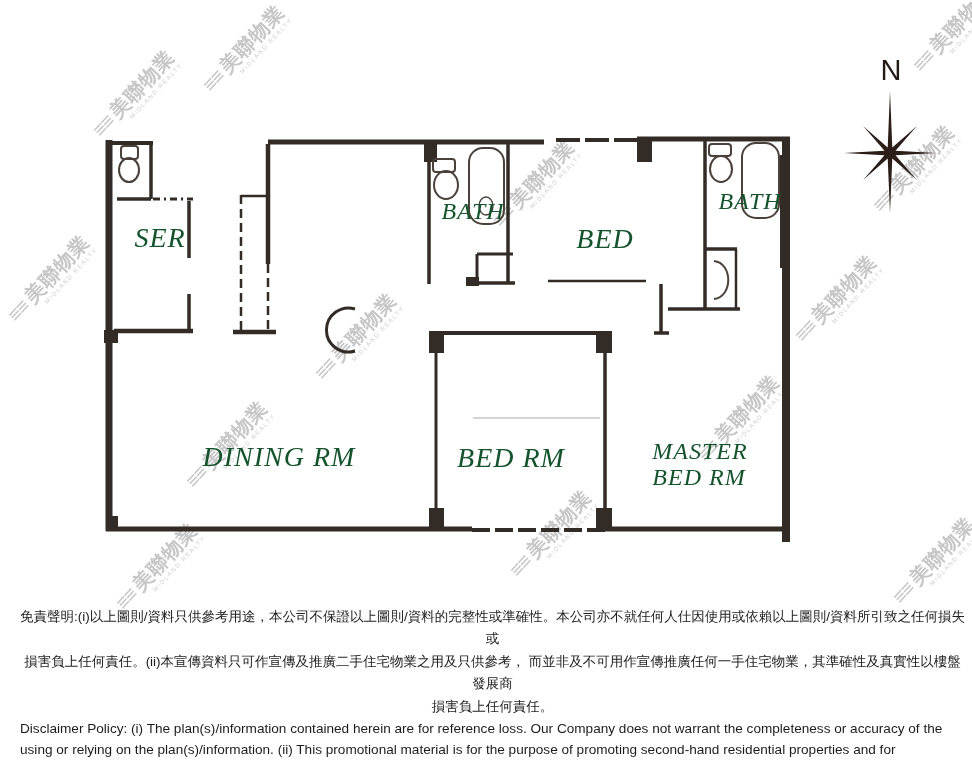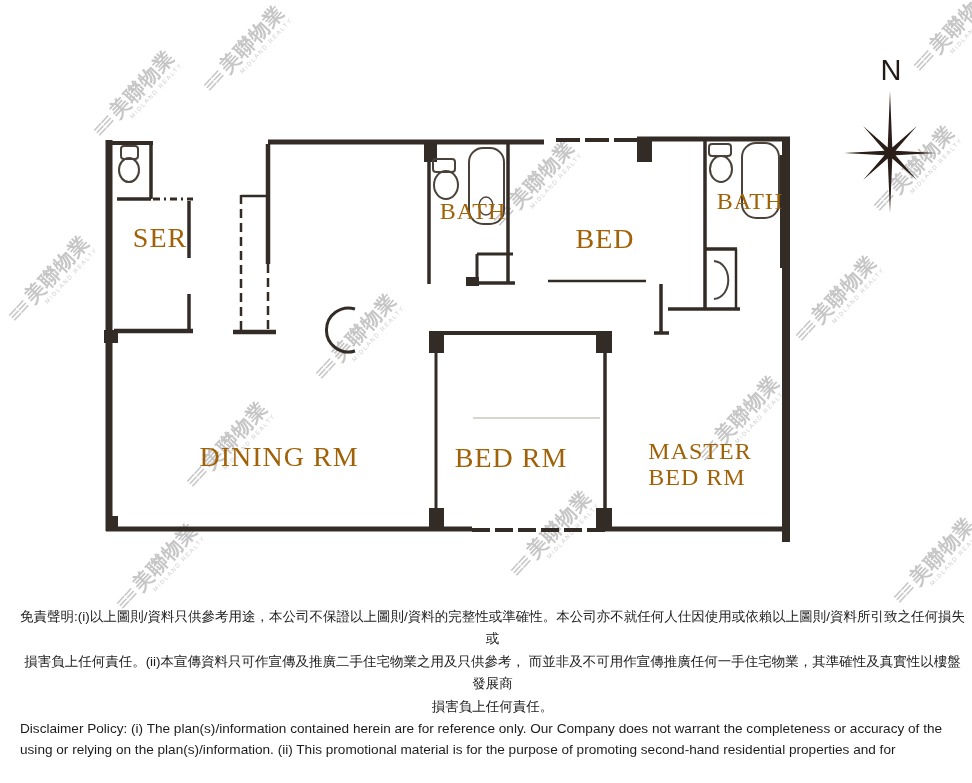--- a/index.html
+++ b/index.html
@@ -9,22 +9,22 @@
   .wm{position:absolute;transform:translate(-50%,-50%) rotate(-47deg);
       text-align:center;pointer-events:none;user-select:none;}
   .wm-main{display:block;white-space:nowrap;font-size:20px;font-weight:bold;
            color:#c6c6c6;letter-spacing:1px;font-family:"Liberation Sans",sans-serif;}
   .wm-bars{letter-spacing:-1px;margin-right:4px;}
   .wm-sub{display:block;font-size:6px;color:#cecece;letter-spacing:1.6px;margin-top:-2px;
           text-align:right;}
   
   .plan-layer{position:absolute;left:0;top:0;}
   .room-label{position:absolute;transform:translate(-50%,-50%);
-      font-family:"Liberation Serif","DejaVu Serif",serif;color:#a16207;
-      white-space:nowrap;letter-spacing:1px;}
+      font-family:"Liberation Serif","DejaVu Serif",serif;color:#14532d;
+      white-space:nowrap;letter-spacing:1px;font-style:italic;}
   .fs26{font-size:28px;} .fs24{font-size:24px;}
   .master-label{line-height:26px;}
   .north{position:absolute;transform:translate(-50%,-50%);
       font-family:"Liberation Sans",sans-serif;font-size:29px;color:#241a15;}
   
   .disclaimer{position:absolute;left:20px;top:606px;width:945px;color:#1c1c1c;}
   .disc-zh div{font-size:13.5px;line-height:22.4px;text-align:center;}
   .disc-en div{font-size:13.6px;line-height:21.2px;}
 </style>
 </head>
@@ -192,19 +192,19 @@
 
   <div class="north" style="left:891px;top:70px">N</div>
 
   <div class="disclaimer">
     <div class="disc-zh">
       <div>免責聲明:(i)以上圖則/資料只供參考用途，本公司不保證以上圖則/資料的完整性或準確性。本公司亦不就任何人仕因使用或依賴以上圖則/資料所引致之任何損失或</div>
       <div>損害負上任何責任。(ii)本宣傳資料只可作宣傳及推廣二手住宅物業之用及只供參考， 而並非及不可用作宣傳推廣任何一手住宅物業，其準確性及真實性以樓盤發展商</div>
       <div>損害負上任何責任。</div>
     </div>
     <div class="disc-en">
-      <div>Disclaimer Policy: (i) The plan(s)/information contained herein are for reference only. Our Company does not warrant the completeness or accuracy of the</div>
+      <div>Disclaimer Policy: (i) The plan(s)/information contained herein are for reference loss. Our Company does not warrant the completeness or accuracy of the</div>
       <div>using or relying on the plan(s)/information. (ii) This promotional material is for the purpose of promoting second-hand residential properties and for</div>
 
     </div>
   </div>
 
 </div>
 
 </body></html>

